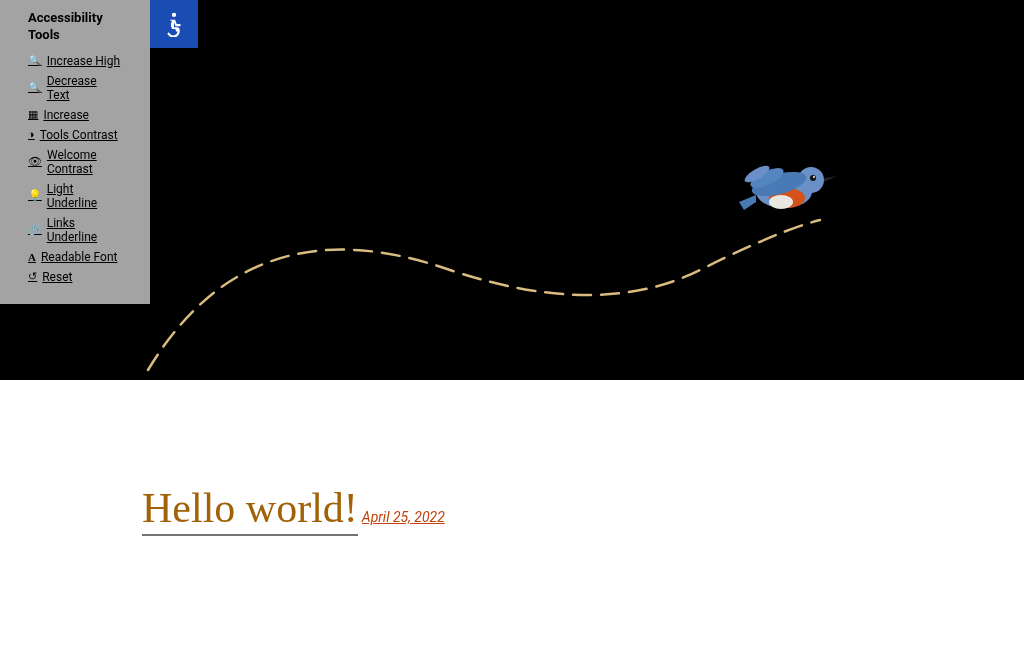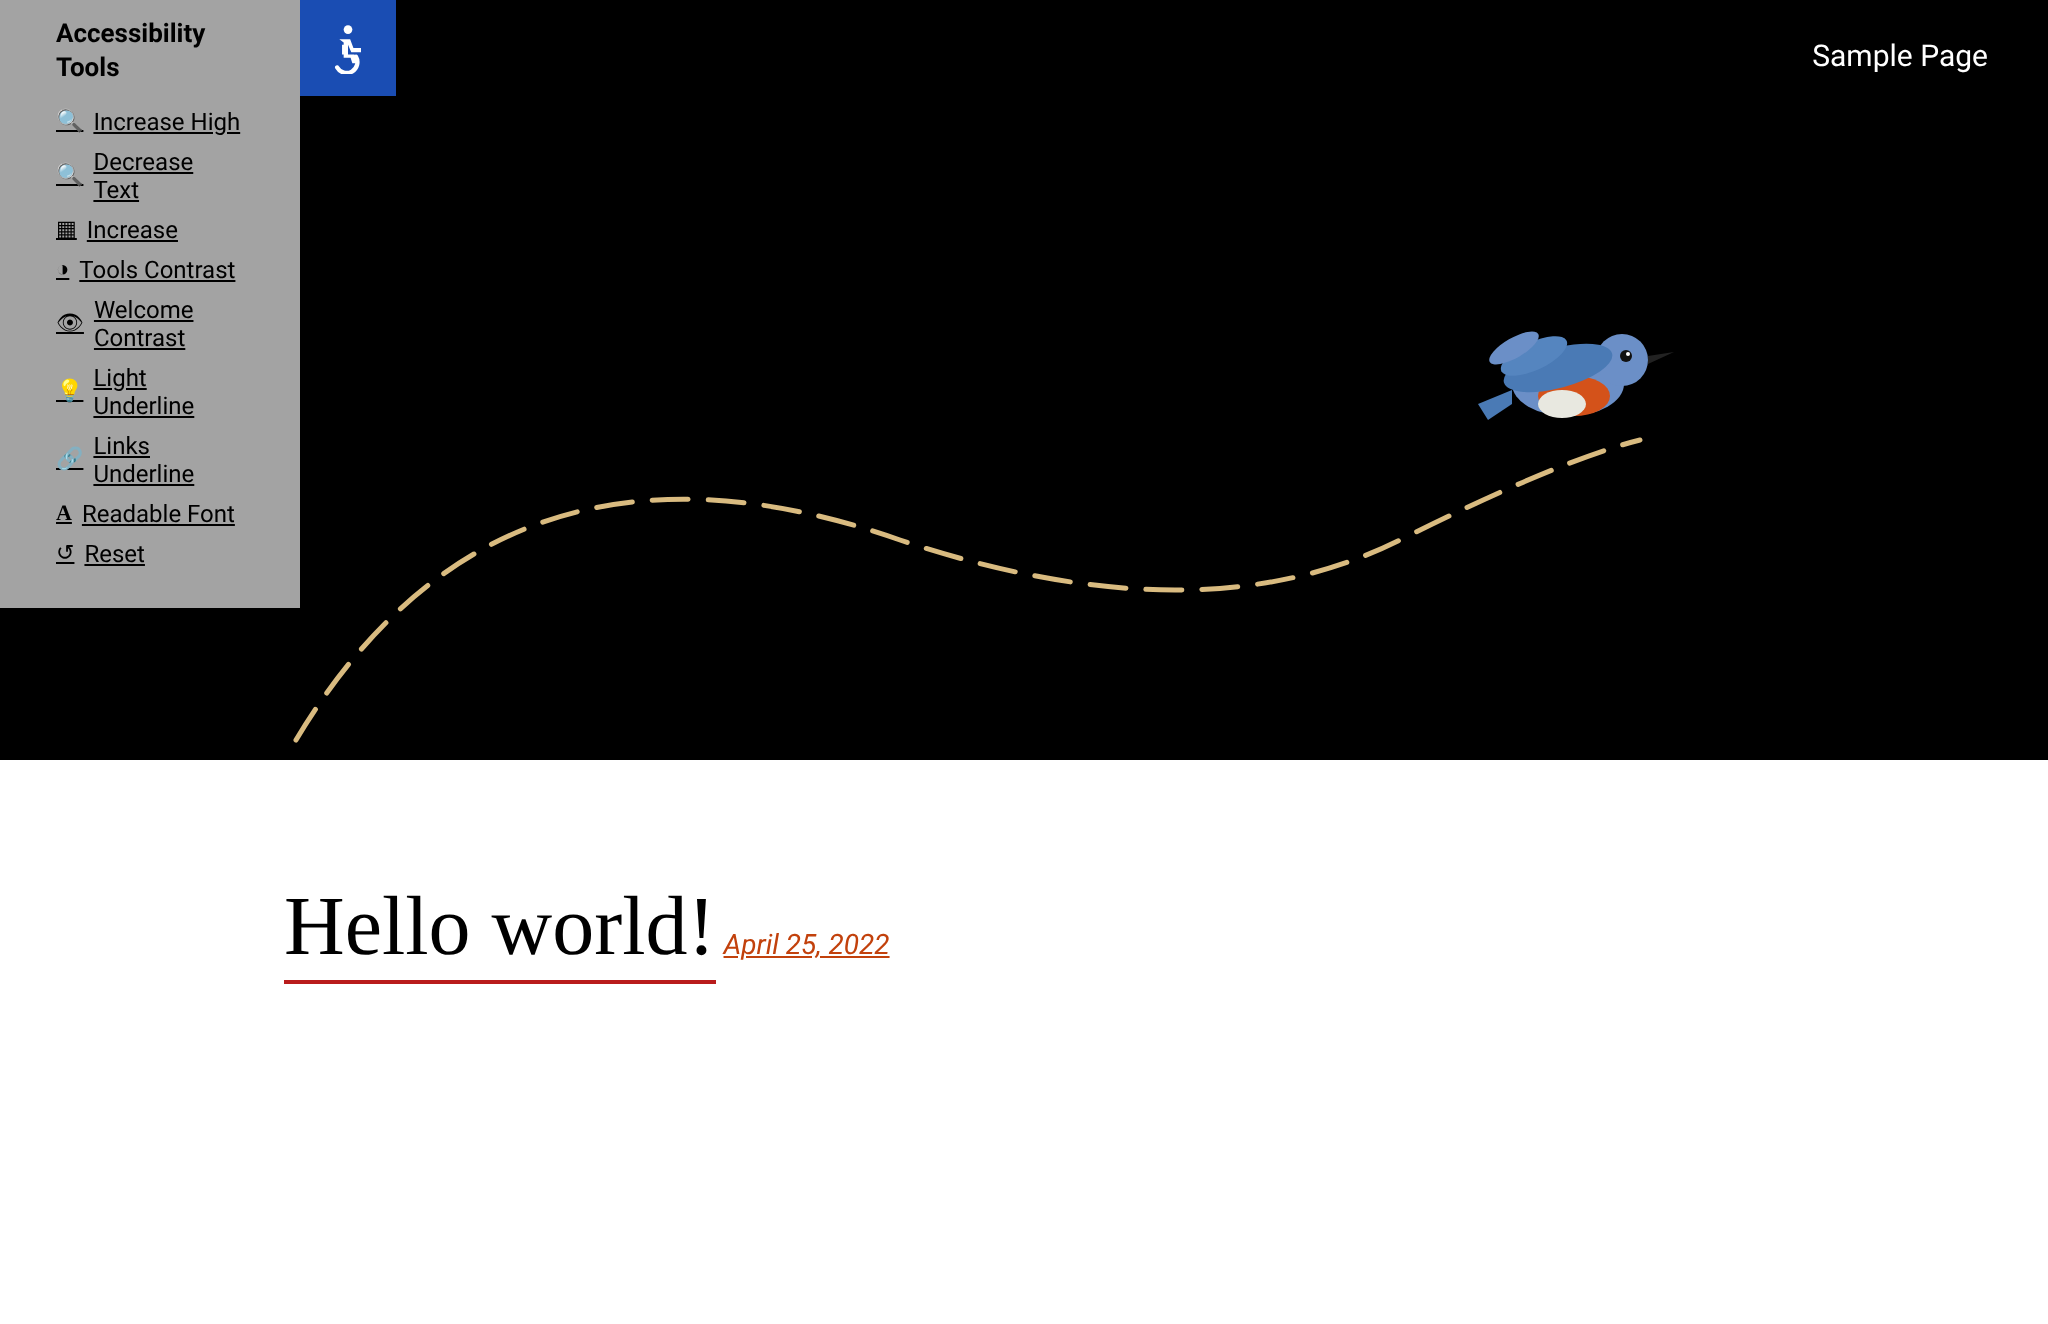--- a/index.html
+++ b/index.html
@@ -91,25 +91,26 @@
     
     .site-content {
       max-width: 800px;
       margin: 0 auto;
       padding: 60px 30px 60px;
     }
     .post-title {
       font-family: Georgia, 'Times New Roman', serif;
       font-size: 42px;
       font-weight: 400;
-      color: #000000;
-      border-bottom: 2px solid #b91c1c;
+      color: #a16207;
+      border-bottom: 2px solid #737373;
       display: inline-block;
       margin-bottom: 28px;
       padding-bottom: 2px;
+      margin-top: 44px;
     }
     .post-excerpt {
       font-size: 16px;
       color: #333;
       margin-bottom: 20px;
       line-height: 1.7;
     }
     .post-date {
       font-size: 14px;
       color: #c2410c;
@@ -123,23 +124,20 @@
       top: 0; left: 0;
       width: 100%;
       height: 100%;
     }
   </style>
 </head>
 <body>
 
 <header class="site-header">
 
-  <nav class="site-nav">
-    <a href="#">Sample Page</a>
-  </nav>
 
   <div class="bird-container">
     <svg class="path-svg" viewBox="0 0 1024 380" preserveAspectRatio="none">
 
       <path d="M 148 370 Q 250 200 450 270 Q 600 320 700 270 Q 780 230 820 220" fill="none" stroke="rgba(255,220,150,0.85)" stroke-width="2.5" stroke-dasharray="18,10" stroke-linecap="round"></path>
     </svg>
 
     <div style="position:absolute; top:140px; right:185px; width:110px; height:90px;">
       <svg viewBox="0 0 110 90" width="110" height="90">
 

